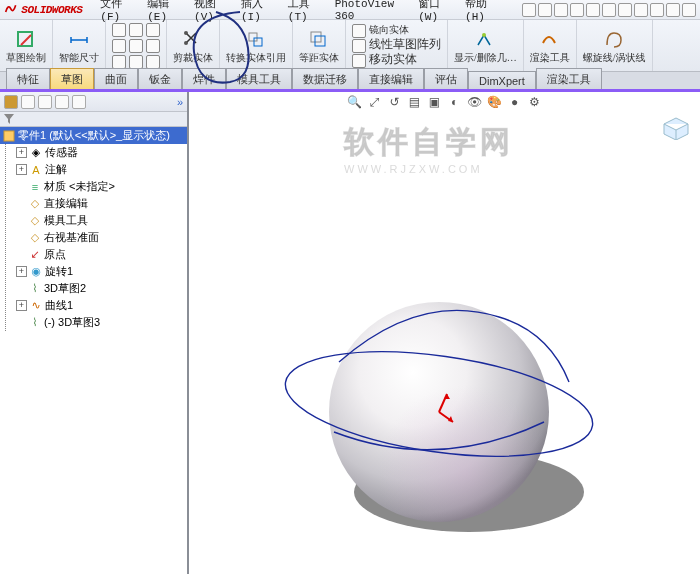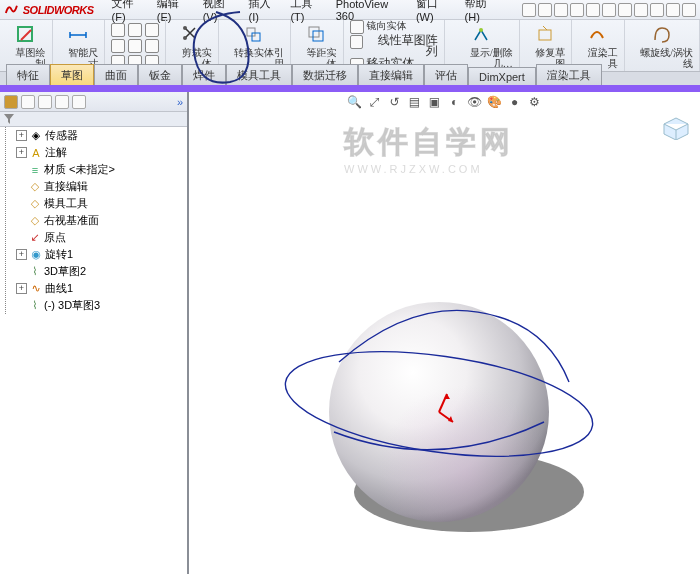--- a/index.html
+++ b/index.html
@@ -11,50 +11,51 @@
     overflow: hidden;
     position: relative;
   }
   .menubar {
     display: flex; align-items: center;
     height: 20px;
     background: linear-gradient(#f5f7fb, #e8ecf3);
     border-bottom: 1px solid #c8ccd4;
     padding: 0 4px;
     gap: 4px;
+    font-family: Liberation Mono, monospace;
   }
   .logo { width: 16px; height: 16px; display:inline-block; }
   .app-name { font-weight: bold; font-style: italic; color: #c00; margin-right: 10px; font-size: 11px; letter-spacing: -0.5px; }
   .menu-item { padding: 0 4px; color: #222; cursor: default; font-size: 11px; }
   .menubar-icons { margin-left: auto; display: flex; gap: 2px; }
   .mini-icon { width: 14px; height: 14px; border: 1px solid #999; background: #fafafa; border-radius: 2px; }
 
   .ribbon {
     display: flex; align-items: stretch;
     height: 52px;
     background: linear-gradient(#f2f5fa, #e5e9f0);
     border-bottom: 1px solid #b8bcc4;
   }
   .ribbon-group {
     display: flex; flex-direction: column; align-items: center; justify-content: center;
     padding: 2px 6px;
     border-right: 1px solid #d0d4dc;
   }
   .ribbon-group.big { min-width: 36px; }
   .ribbon-icon { width: 24px; height: 24px; display: flex; align-items: center; justify-content: center; font-size: 16px; }
-  .ribbon-label { font-size: 10px; color: #333; text-align: right; line-height: 11px; font-family: Liberation Serif, serif; }
+  .ribbon-label { font-size: 10px; color: #333; text-align: left; line-height: 11px; font-family: Liberation Serif, serif; }
   .ribbon-sub { display: flex; flex-direction: column; gap: 2px; }
   .ribbon-sub-row { display:flex; gap:3px; }
   .small-icon { width:14px; height:14px; border:1px solid #888; border-radius:2px; background:#fafafa; }
 
   .tabbar {
     display: flex; align-items: flex-end;
     height: 20px;
     background: #d8dce4;
-    border-bottom: 7px solid #8b5cf6;
+    border-bottom: 3px solid #8b5cf6;
     padding-left: 6px;
   }
   .tab {
     padding: 3px 10px 2px;
     border: 1px solid #9a9ea6;
     border-bottom: none;
     background: linear-gradient(#e6eaf1, #d4d8e0);
     margin-right: 0px;
     color: #333;
     font-size: 11px;
@@ -241,29 +242,20 @@
         <svg width="22" height="22">
           <path d="M4 16 L10 6 L16 16" stroke="#069" fill="none" stroke-width="1.5"></path>
           <circle cx="10" cy="6" r="2" fill="#9c3"></circle>
         </svg>
       </div>
     <div class="ribbon-label">显示/删除几…</div>
   </div>
   <div class="ribbon-group big">
     <div class="ribbon-icon">
         <svg width="22" height="22">
-          <rect x="4" y="6" width="12" height="10" fill="none" stroke="#c93"></rect>
-          <path d="M8 2 L12 6" stroke="#c93"></path>
-        </svg>
-      </div>
-    <div class="ribbon-label">修复草图</div>
-  </div>
-  <div class="ribbon-group big">
-    <div class="ribbon-icon">
-        <svg width="22" height="22">
           <path d="M4 14 Q10 2 16 14" stroke="#c60" fill="none" stroke-width="2"></path>
         </svg>
       </div>
     <div class="ribbon-label">渲染工具</div>
   </div>
   <div class="ribbon-group big">
     <div class="ribbon-icon">
         <svg width="22" height="22">
           <path d="M4 16 Q4 4 11 4 Q18 4 18 11 Q18 18 11 18" stroke="#963" fill="none" stroke-width="1.5"></path>
         </svg>
@@ -297,20 +289,28 @@
       <span class="tiny-icon"></span>
       <span style="flex:1"></span>
       <span style="color:#36c">»</span>
     </div>
     <div class="tree-filter">
       <svg class="funnel" viewBox="0 0 10 10">
           <path d="M0 0 L10 0 L6 5 L6 10 L4 8 L4 5 Z" fill="#888"></path>
         </svg>
     </div>
     <div class="tree-body">
+      <div class="tree-row root">
+        <span class="tree-icon">
+            <svg width="14" height="14">
+              <rect x="2" y="2" width="10" height="10" fill="#fc6" stroke="#c93"></rect>
+            </svg>
+          </span>
+        <span>零件1 (默认&lt;&lt;默认&gt;_显示状态)</span>
+      </div>
       <div class="dashline">
         <div class="tree-row">
             <span class="tree-toggle">+</span>
             <span class="tree-icon">◈</span>
             <span>传感器</span>
           </div>
         <div class="tree-row">
             <span class="tree-toggle">+</span>
             <span class="tree-icon" style="color:#c90">A</span>
             <span>注解</span>

